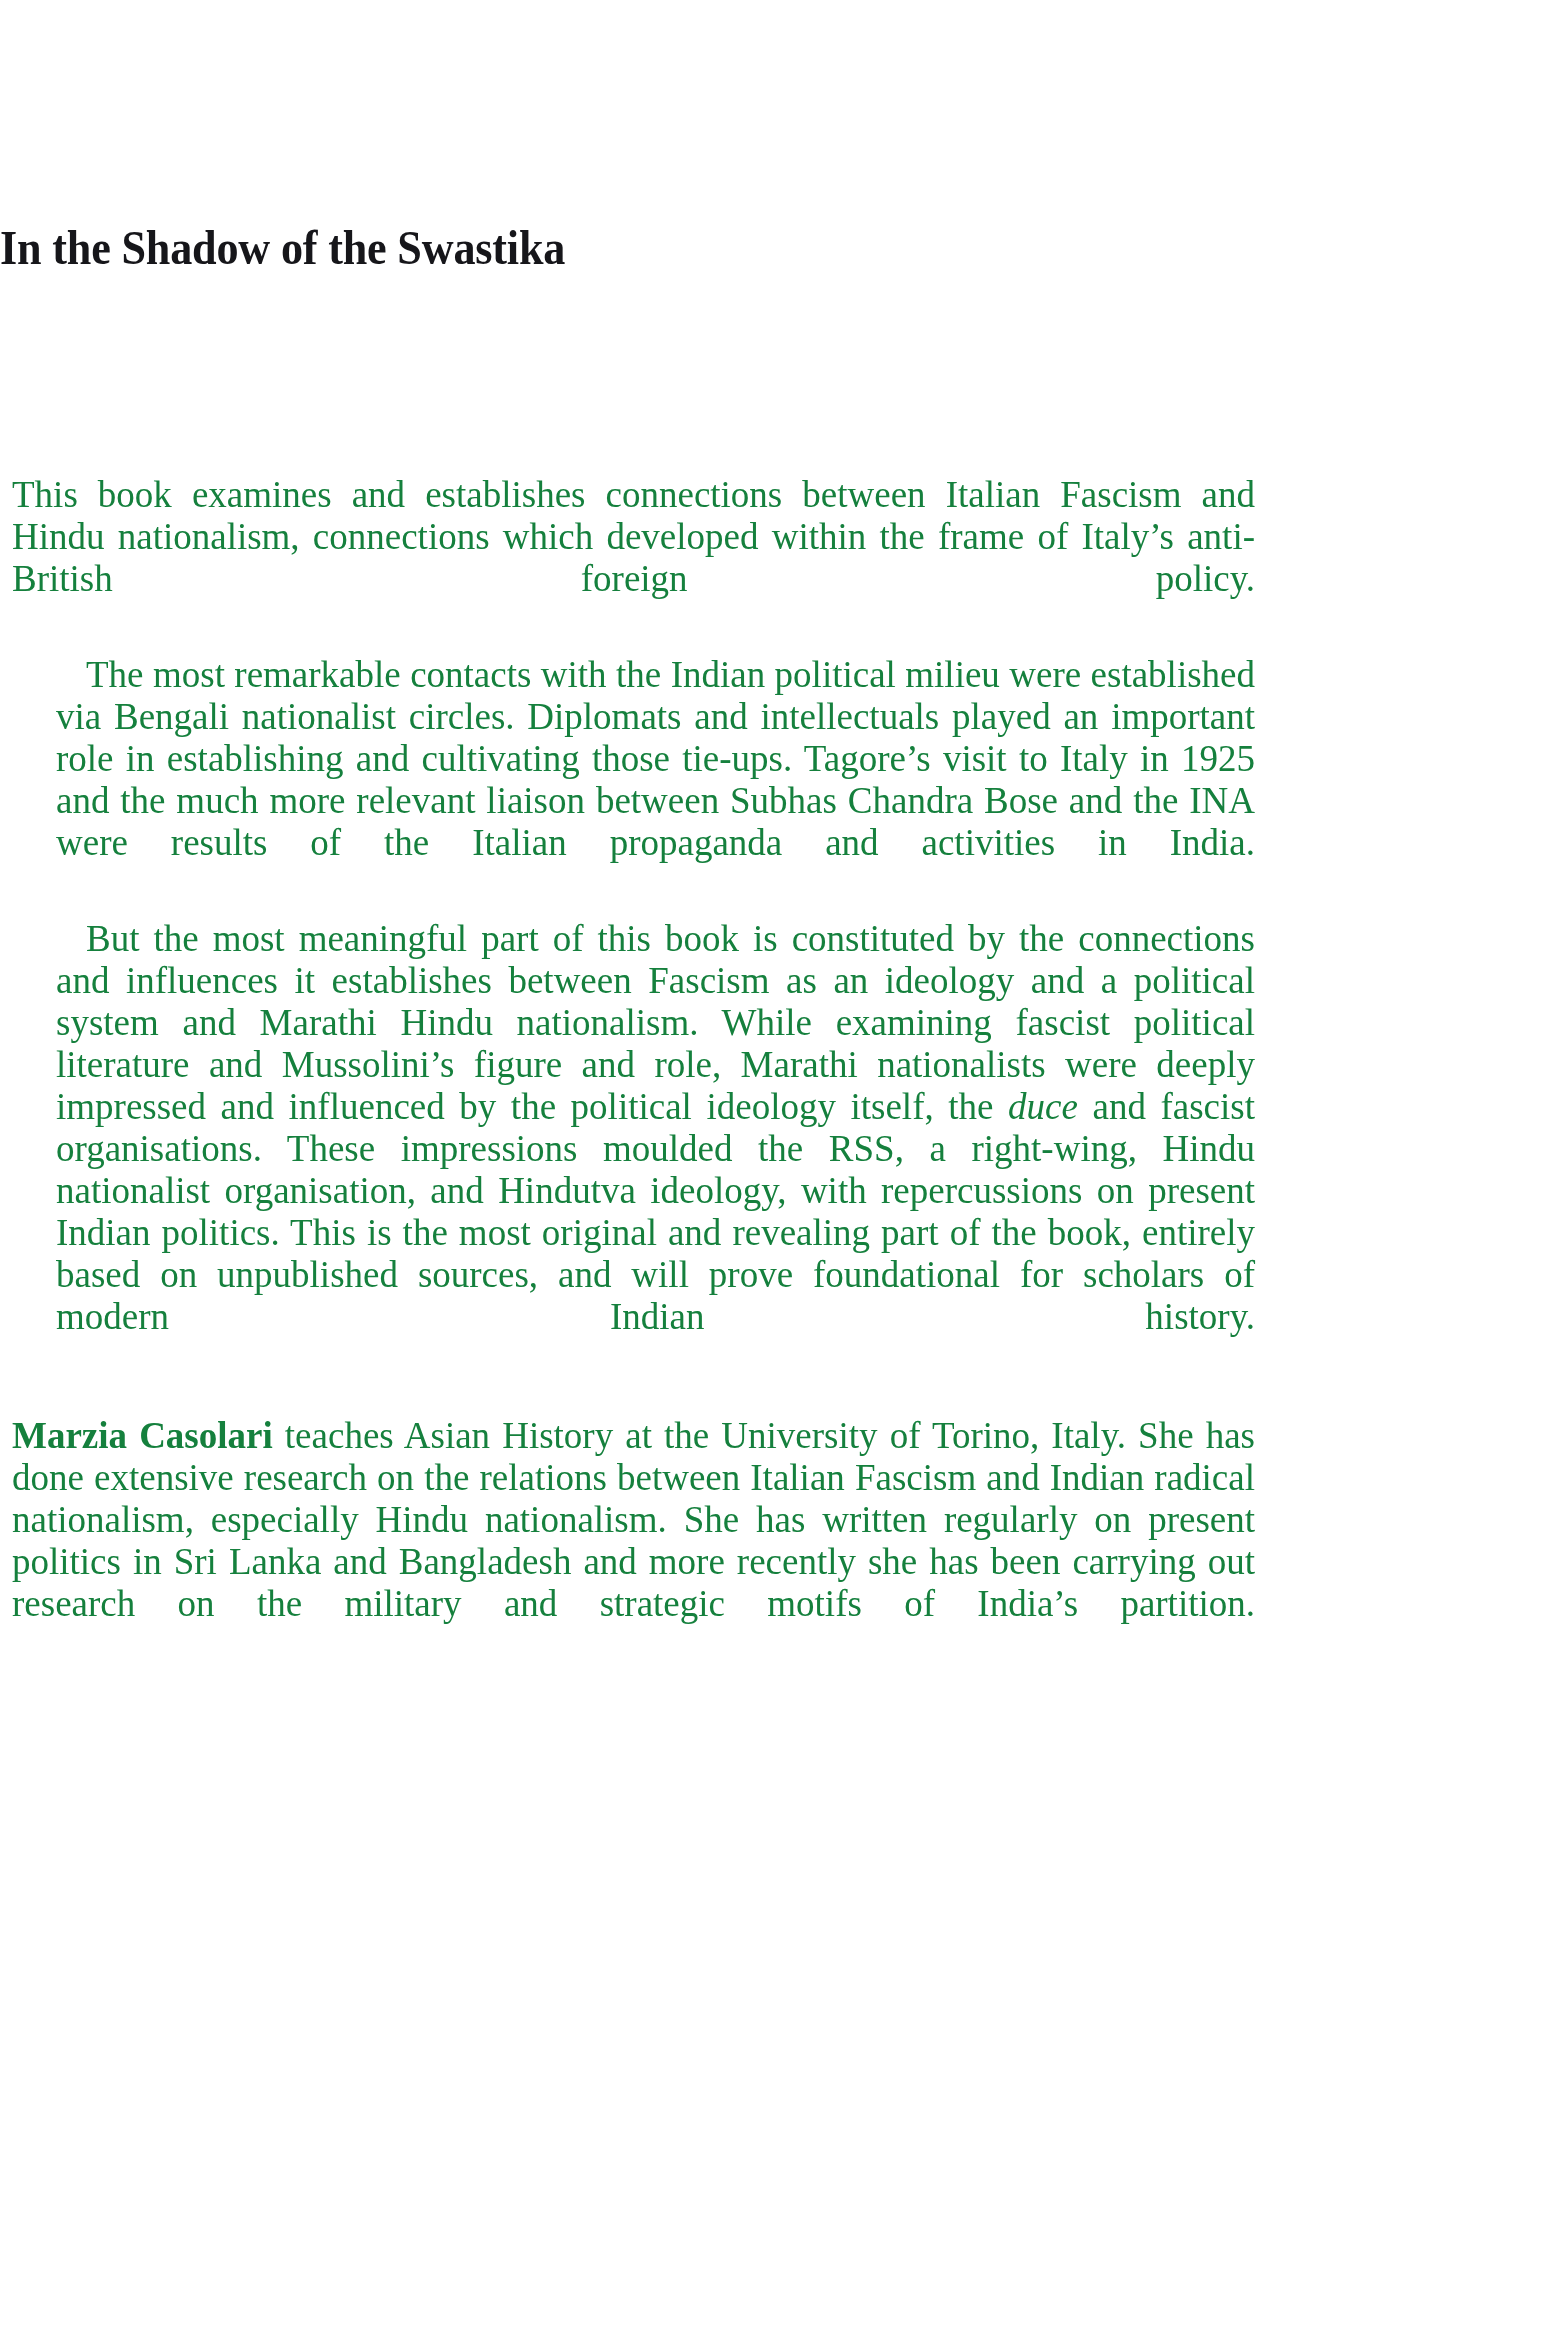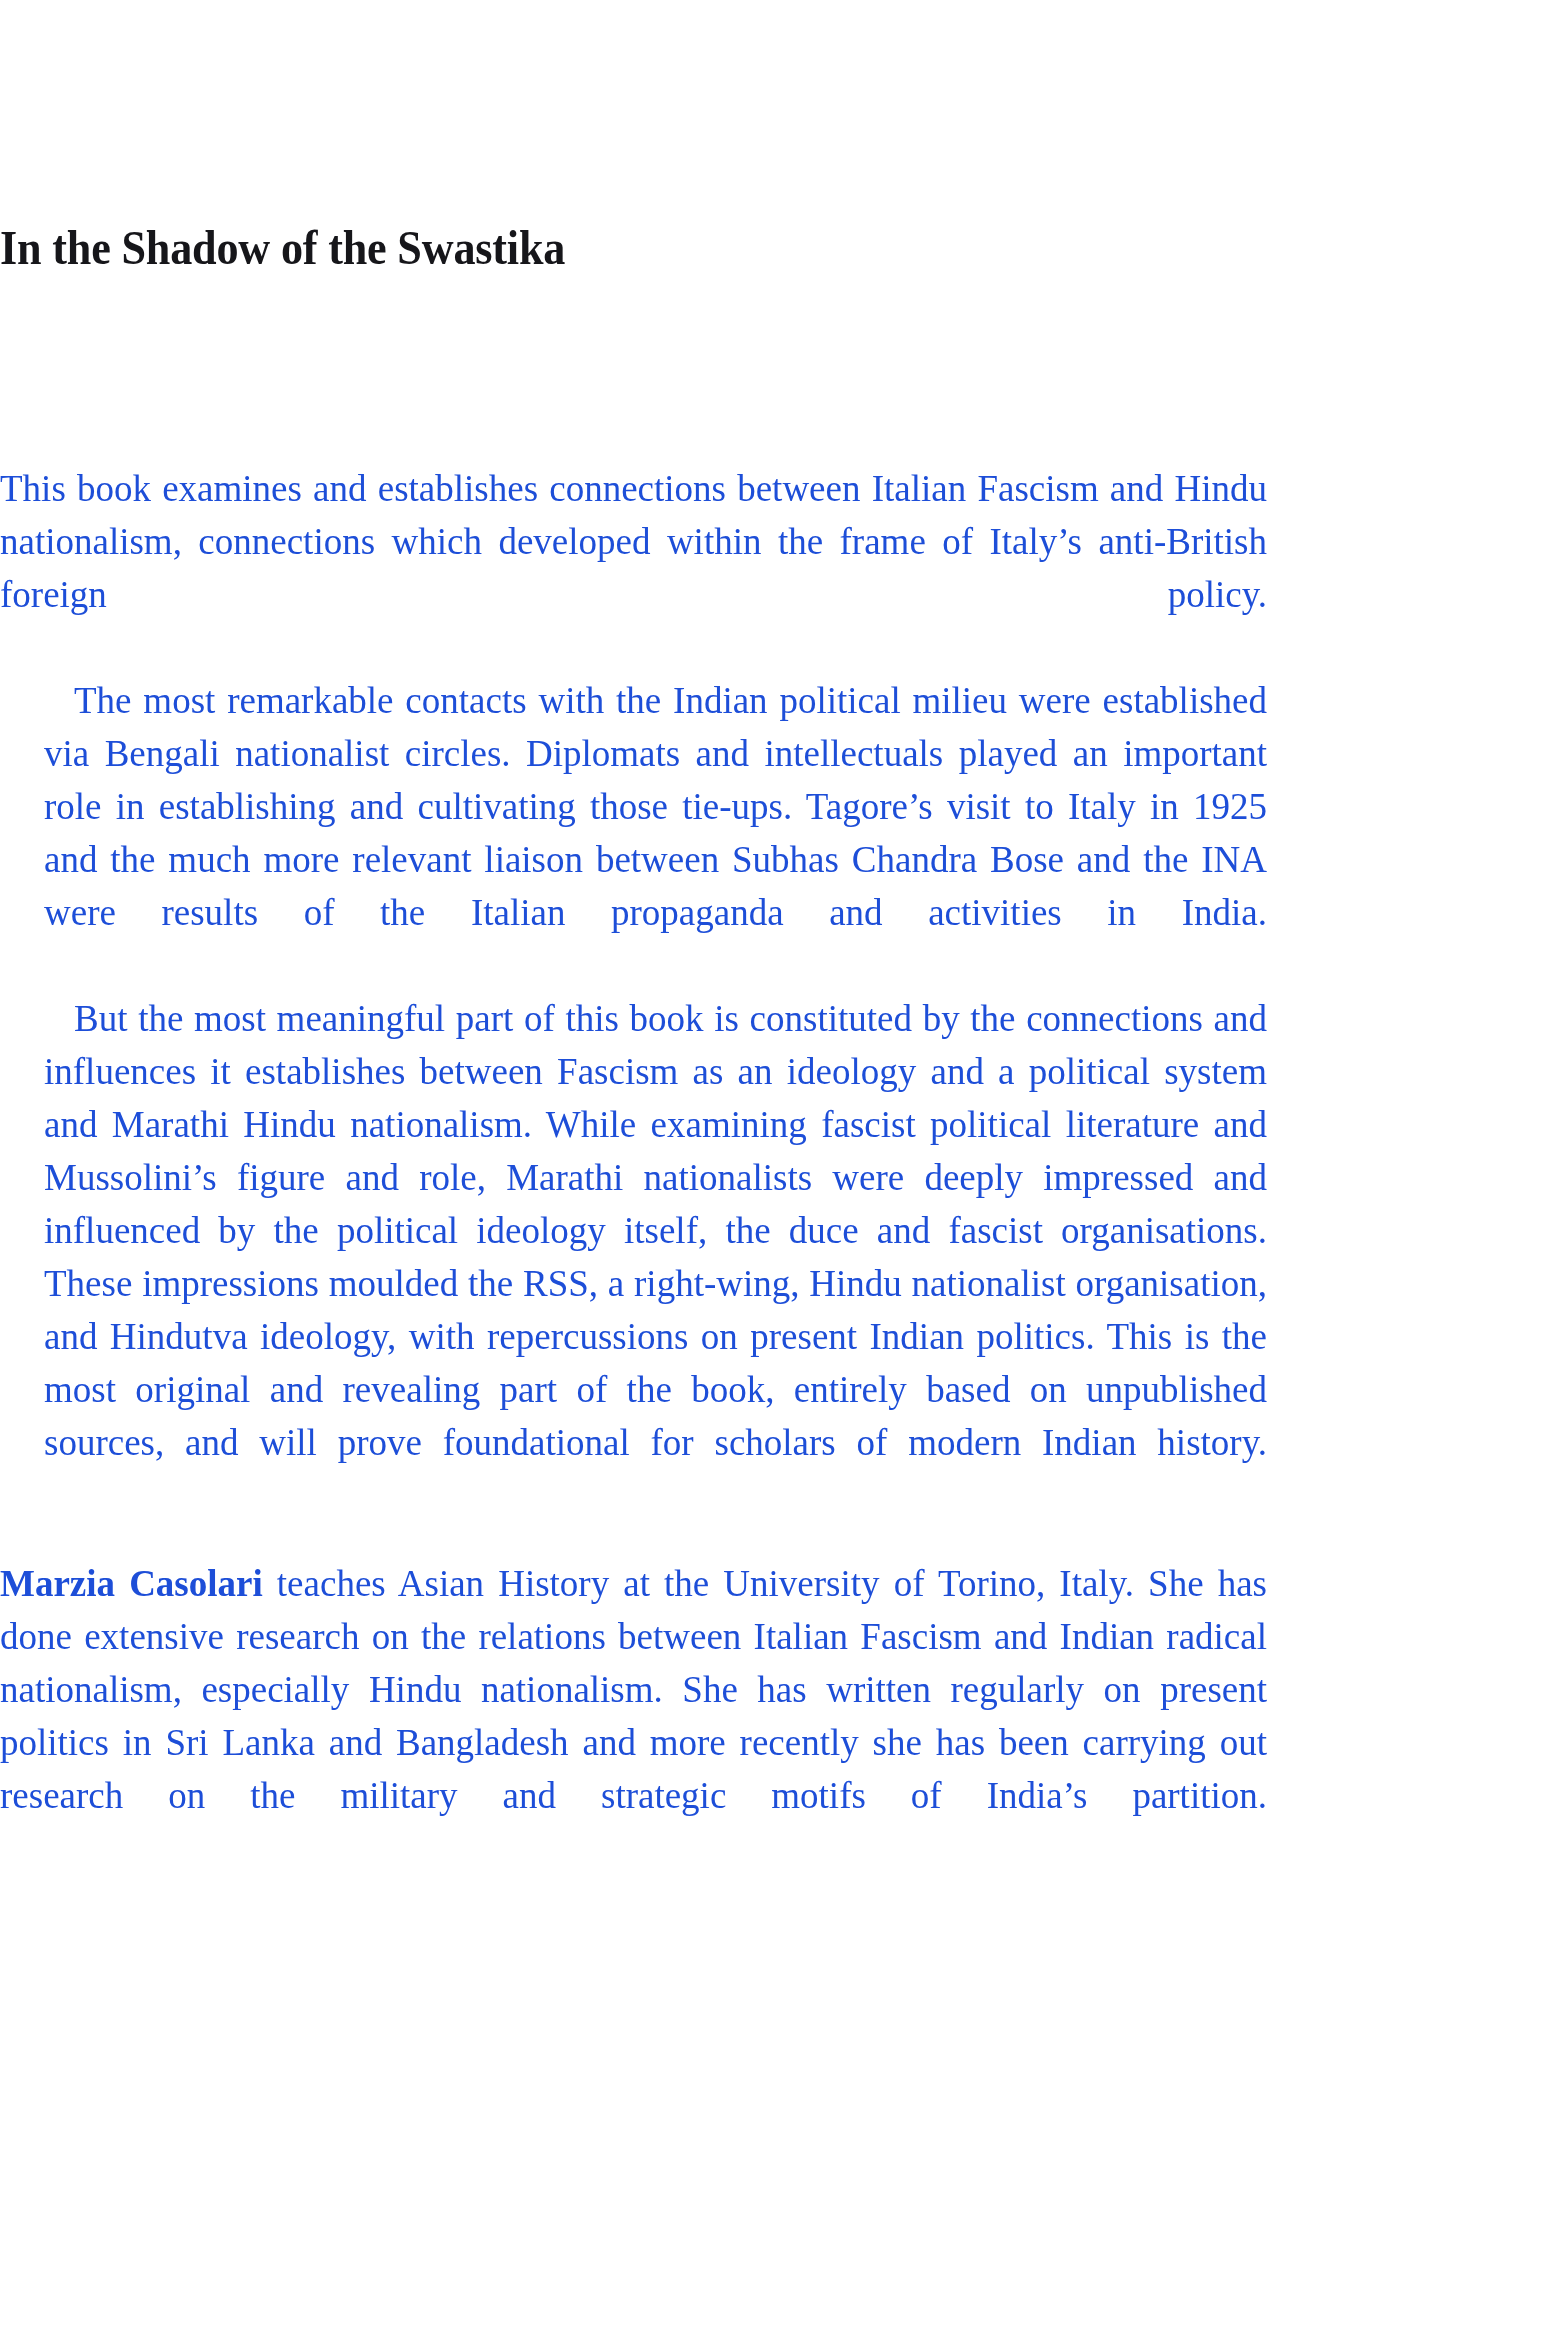--- a/index.html
+++ b/index.html
@@ -38,25 +38,25 @@
   .blurb {
     position: absolute;
     left: 0;
     top: 462px;
     width: 1267px;
   }
 
   p.para {
     font-family: "Liberation Serif", "DejaVu Serif", serif;
     font-size: 37px;
-    line-height: 53px;
-    color: #1d4ed8;
+    line-height: 42px;
+    color: #15803d;
     text-align: justify;
     text-justify: inter-word;
-    margin: 0;
+    margin: 12px;
     padding: 0;
     -webkit-hyphens: none;
     hyphens: none;
     word-spacing: 0px;
   }
 
   p.para.indented {
     text-indent: 30px;
     padding-left: 44px;
   }
@@ -66,20 +66,21 @@
   }
 
   
   p.para::after {
     content: "";
     display: inline-block;
     width: 100%;
   }
 
   .em-italic {
+    font-style: italic;
   }
 
   .strong-name {
     font-weight: 700;
   }
 </style>
 </head>
 <body>
 
 <div class="page">

